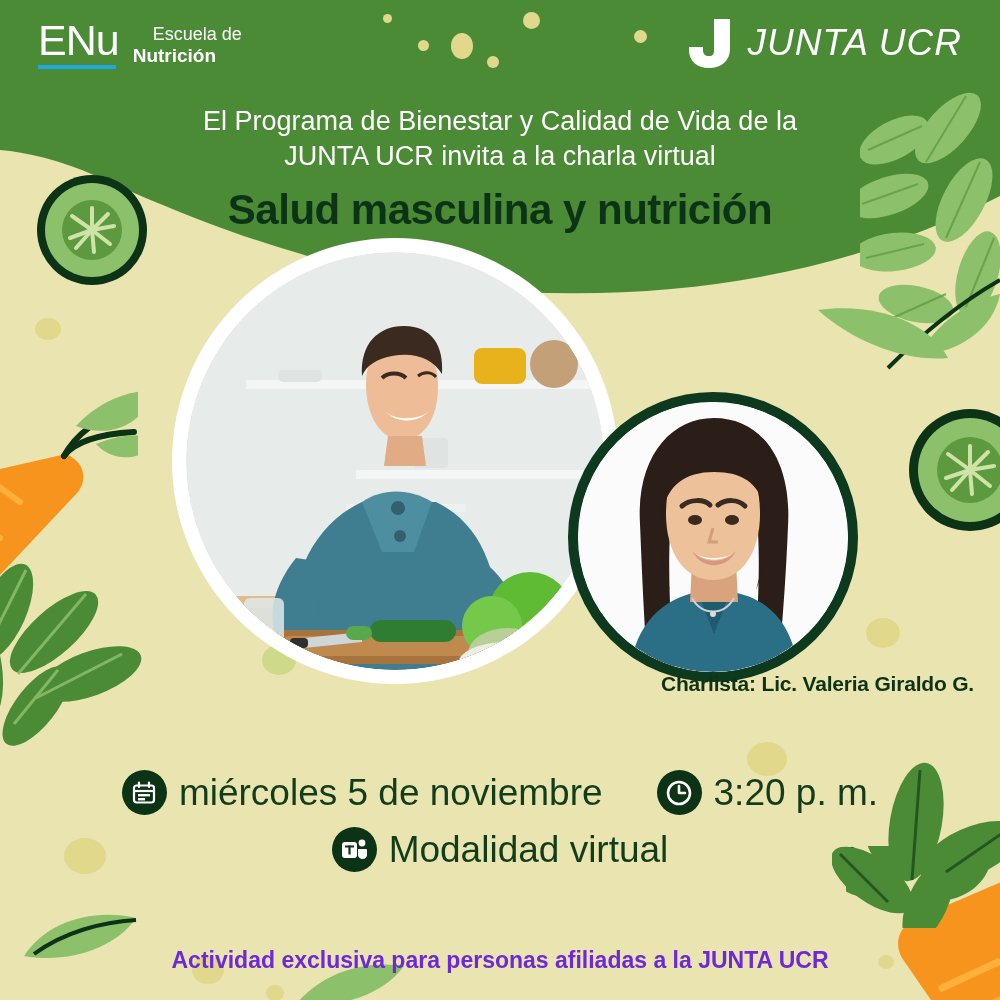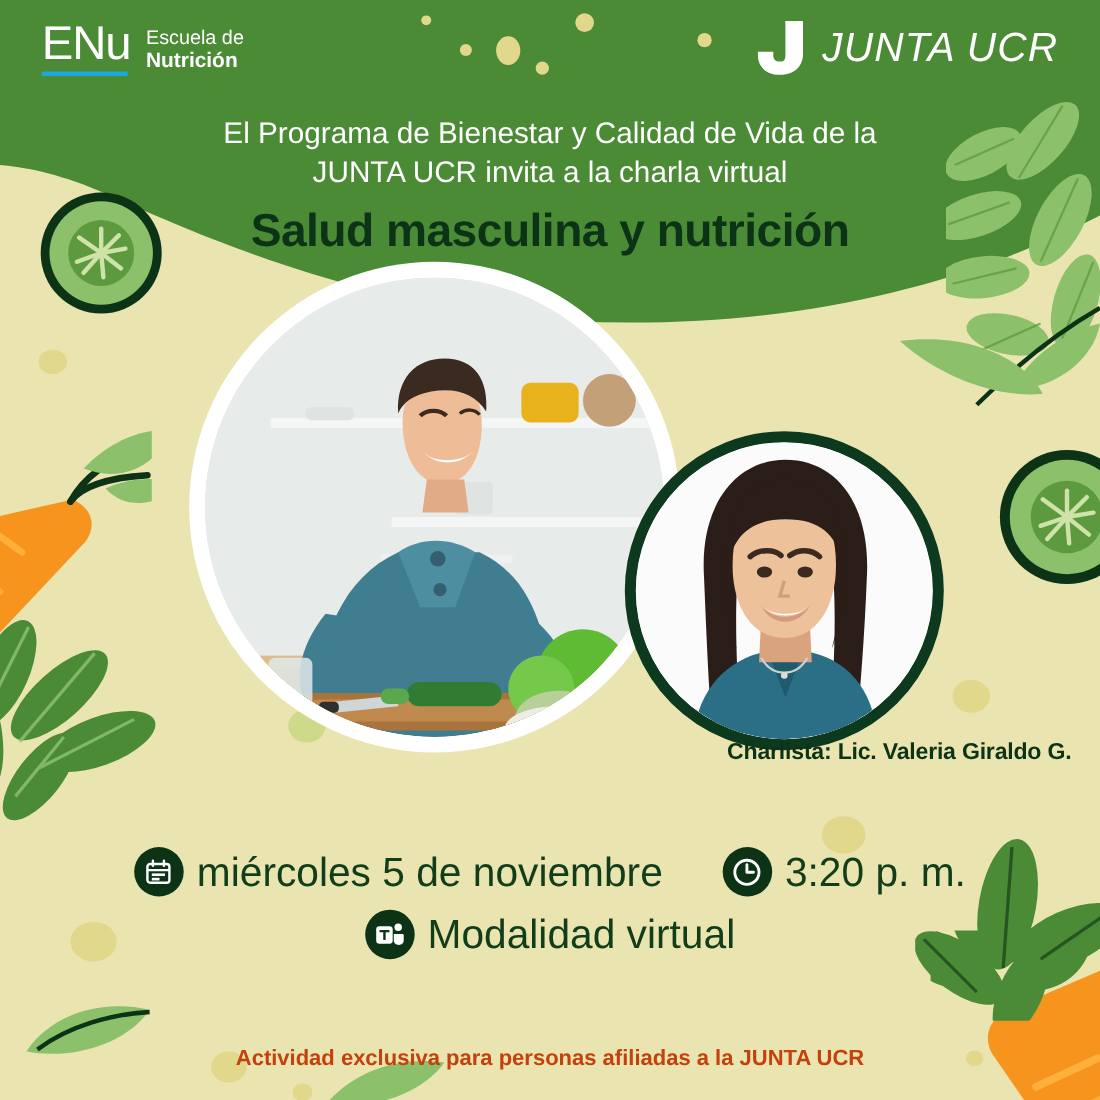--- a/index.html
+++ b/index.html
@@ -30,21 +30,21 @@
   }
   .enu-mark{display:flex;flex-direction:column;align-items:flex-start;}
   .enu-mark .enu-text{
     color:#ffffff;font-size:43px;line-height:44px;
     font-weight:400;letter-spacing:-1px;
   }
   .enu-mark .enu-rule{
     width:78px;height:4px;background:#1aa9e0;margin-top:3px;
   }
   .enu-words{padding-top:6px;line-height:1.15;}
-  .enu-words .l1{color:#ffffff;font-size:18px;font-weight:400;}
+  .enu-words .l1{color:#ffffff;font-size:18px;font-weight:400;margin-left:20px;}
   .enu-words .l2{color:#ffffff;font-size:19px;font-weight:700;}
 
   .junta-logo{
     position:absolute;right:38px;top:17px;z-index:20;
     display:flex;align-items:center;gap:13px;font-style:italic;
   }
   .junta-word{
     color:#ffffff;font-size:37px;font-weight:400;letter-spacing:1px;
   }
 
@@ -92,22 +92,22 @@
   .item + .item{margin-left:28px;}
   .ico{
     width:45px;height:45px;border-radius:50%;
     background:#0d3316;flex:0 0 45px;
     display:flex;align-items:center;justify-content:center;
   }
   .rtext{color:#123d1b;font-size:37px;font-weight:400;white-space:nowrap;}
 
   .footer{
     position:absolute;left:0;right:0;bottom:26px;z-index:20;
-    text-align:center;color:#c2410c;
-    font-size:20px;font-weight:700;
+    text-align:center;color:#6d28d9;
+    font-size:23px;font-weight:700;
   }
 </style>
 </head>
 <body>
 
 <div class="poster">
 
   <svg class="green-band" viewBox="0 0 1000 1000">
     <path d="M0 0 H1000 V196 C860 268 700 300 520 292 C340 284 180 214 96 176 C60 160 26 152 0 150 Z" fill="#4b8b36"></path>
   </svg>

